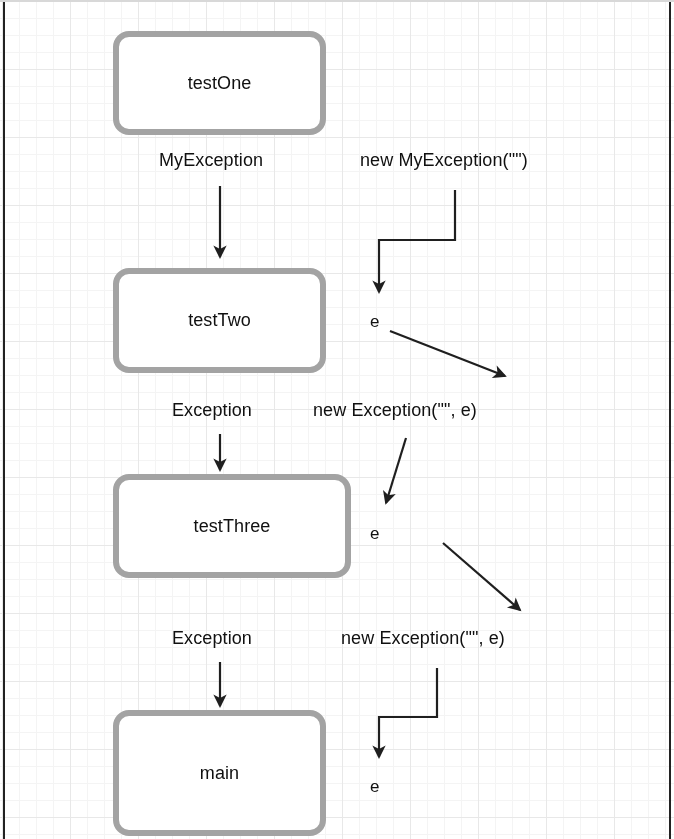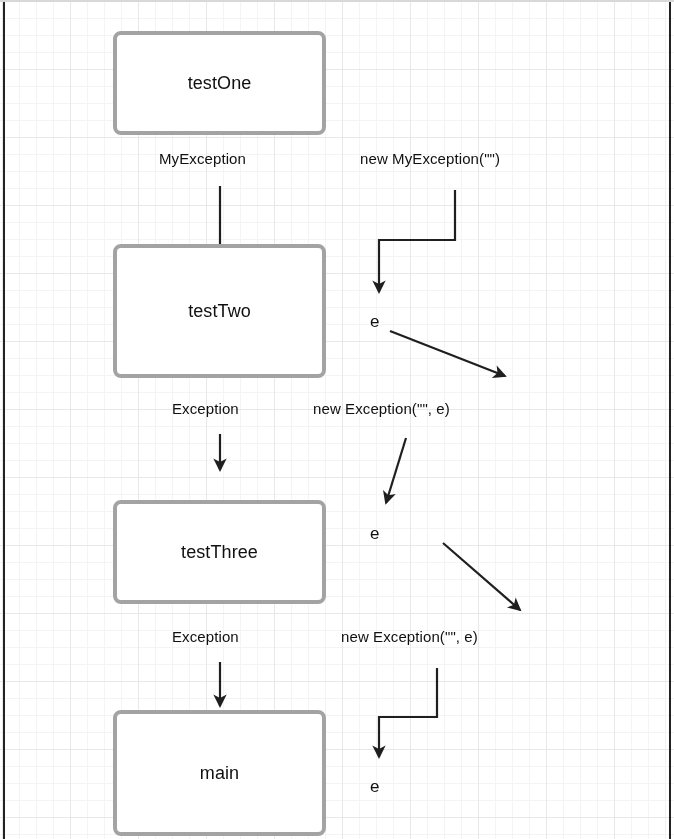--- a/index.html
+++ b/index.html
@@ -51,33 +51,33 @@
   svg#edges {
     position: absolute;
     left: 0; top: 0;
     width: 674px; height: 839px;
     overflow: visible;
   }
   .node {
     position: absolute;
     box-sizing: border-box;
     background: #ffffff;
-    border: 4px solid #a3a3a3;
-    border-radius: 8px;
+    border: 6px solid #a3a3a3;
+    border-radius: 16px;
     display: flex;
     align-items: center;
     justify-content: center;
     color: #101010;
     font-size: 18px;
     letter-spacing: 0.1px;
   }
   .edge-label {
     position: absolute;
     color: #101010;
-    font-size: 15px;
+    font-size: 18px;
     white-space: nowrap;
     letter-spacing: 0.1px;
   }
   .var-label {
     position: absolute;
     color: #101010;
     font-size: 17px;
     white-space: nowrap;
   }
 </style>
@@ -106,24 +106,24 @@
         <polyline points="406,438 386,503" fill="none" marker-end="url(#arrow)"></polyline>
         <polyline points="443,543 520,610" fill="none" marker-end="url(#arrow)"></polyline>
         <polyline points="437,668 437,717 379,717 379,757" fill="none" marker-end="url(#arrow)"></polyline>
       </g>
   </svg>
 
   <div id="nodes-layer">
       <div class="node" style="left: 113px; top: 31px; width: 213px; height: 104px;">
         <span>testOne</span>
       </div>
-      <div class="node" style="left: 113px; top: 244px; width: 213px; height: 134px;">
+      <div class="node" style="left: 113px; top: 268px; width: 213px; height: 105px;">
         <span>testTwo</span>
       </div>
-      <div class="node" style="left: 113px; top: 500px; width: 213px; height: 104px;">
+      <div class="node" style="left: 113px; top: 474px; width: 238px; height: 104px;">
         <span>testThree</span>
       </div>
       <div class="node" style="left: 113px; top: 710px; width: 213px; height: 126px;">
         <span>main</span>
       </div>
     </div>
   <div id="labels-layer">
       <div class="edge-label" style="left: 159px; top: 150px;">MyException</div>
       <div class="edge-label" style="left: 172px; top: 400px;">Exception</div>
       <div class="edge-label" style="left: 172px; top: 628px;">Exception</div>

